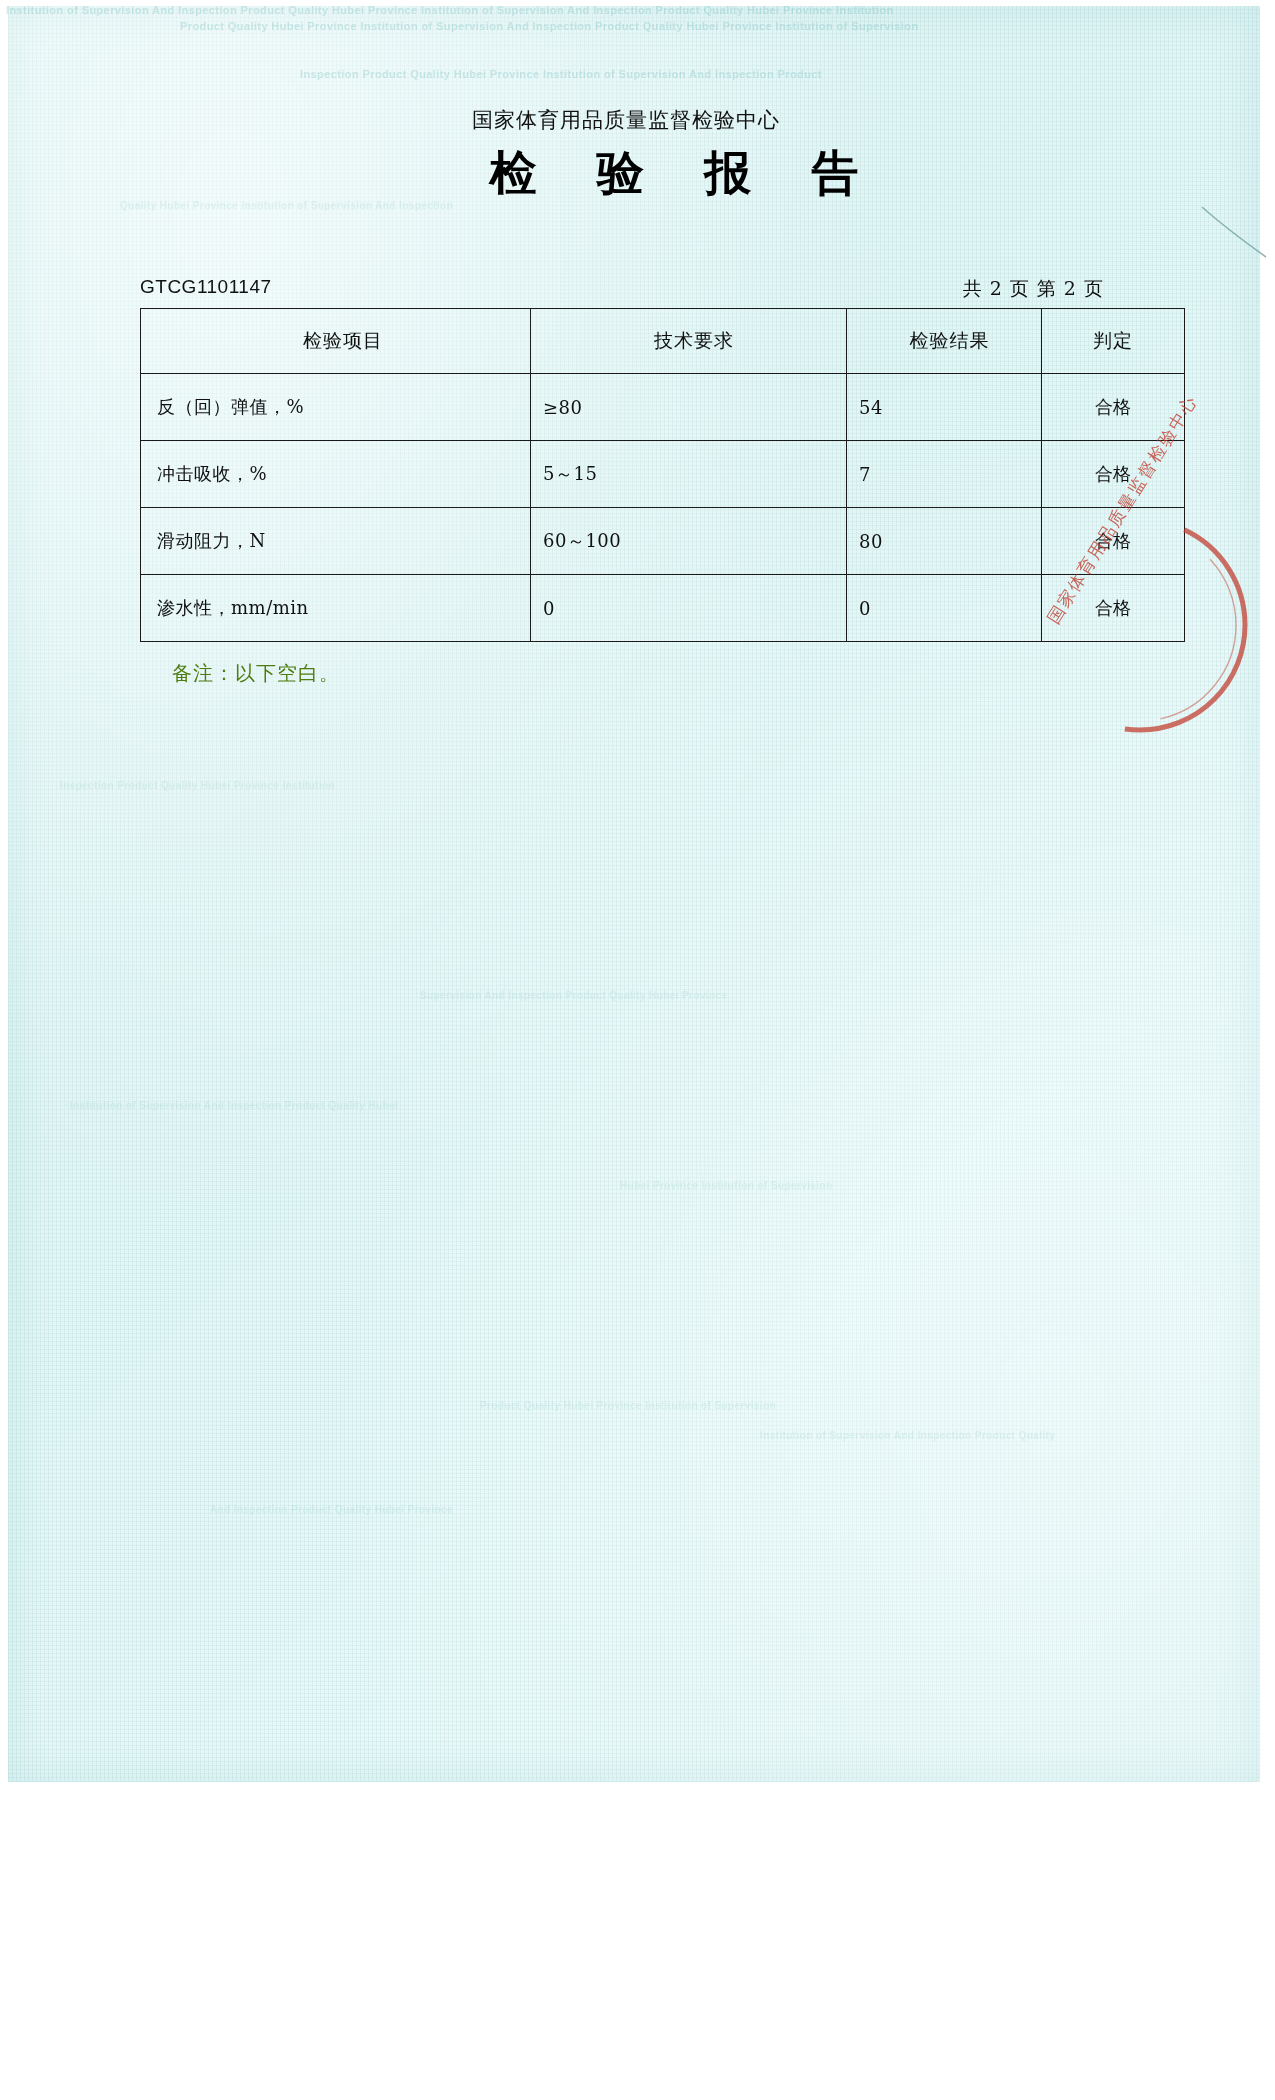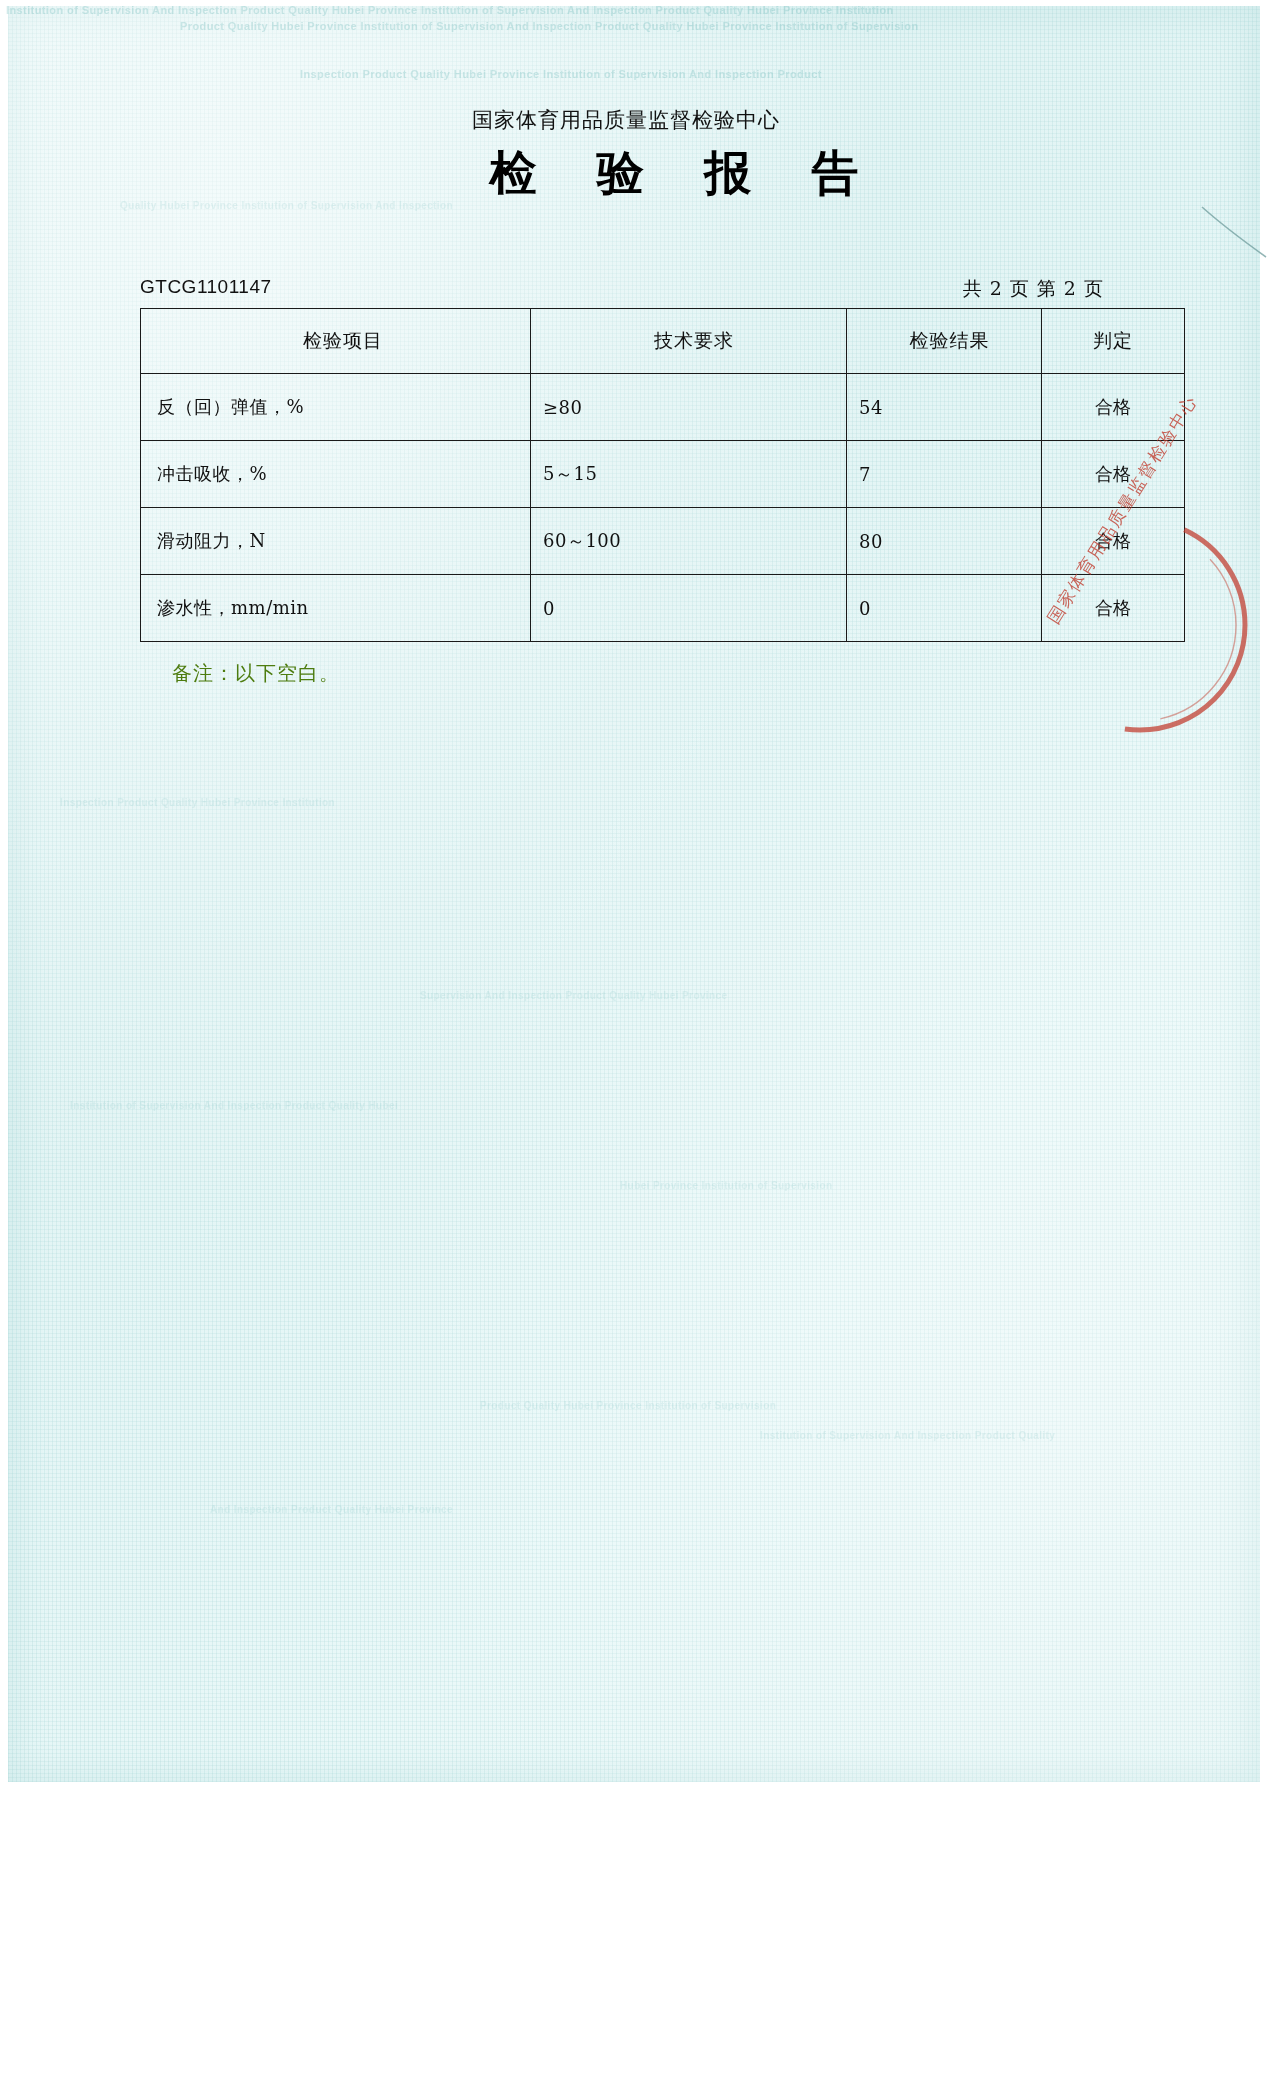--- a/index.html
+++ b/index.html
@@ -215,21 +215,21 @@
     <div class="wm-row" style="left:6px;  top:4px;">Institution of Supervision And Inspection Product Quality Hubei Province Institution of Supervision And Inspection Product Quality Hubei Province Institution</div>
     <div class="wm-row" style="left:180px; top:20px;">Product Quality Hubei Province Institution of Supervision And Inspection Product Quality Hubei Province Institution of Supervision</div>
     <div class="wm-row" style="left:300px; top:36px;margin-top:32px;">Inspection Product Quality Hubei Province Institution of Supervision And Inspection Product</div>
     <div class="wm-row dim" style="left:120px; top:200px;">Quality Hubei Province Institution of Supervision And Inspection</div>
     <div class="wm-row dim" style="left:70px;  top:1100px;">Institution of Supervision And Inspection Product Quality Hubei</div>
     <div class="wm-row dim" style="left:420px; top:990px;">Supervision And Inspection Product Quality Hubei Province</div>
     <div class="wm-row dim" style="left:480px; top:1400px;">Product Quality Hubei Province Institution of Supervision</div>
     <div class="wm-row dim" style="left:760px; top:1430px;">Institution of Supervision And Inspection Product Quality</div>
     <div class="wm-row dim" style="left:210px; top:1504px;">And Inspection Product Quality Hubei Province</div>
     <div class="wm-row dim" style="left:620px; top:1180px;">Hubei Province Institution of Supervision</div>
-    <div class="wm-row dim" style="left:60px;  top:780px;margin-top:17px;">Inspection Product Quality Hubei Province Institution</div>
+    <div class="wm-row dim" style="left:60px;  top:780px;">Inspection Product Quality Hubei Province Institution</div>
   </div>
 
   <div id="content">
 
     <div class="org-line">国家体育用品质量监督检验中心</div>
     <div class="title-cn">检 验 报 告</div>
 
     <div class="report-no">GTCG1101147</div>
     <div class="page-no">共 2 页 第 2 页</div>
 

